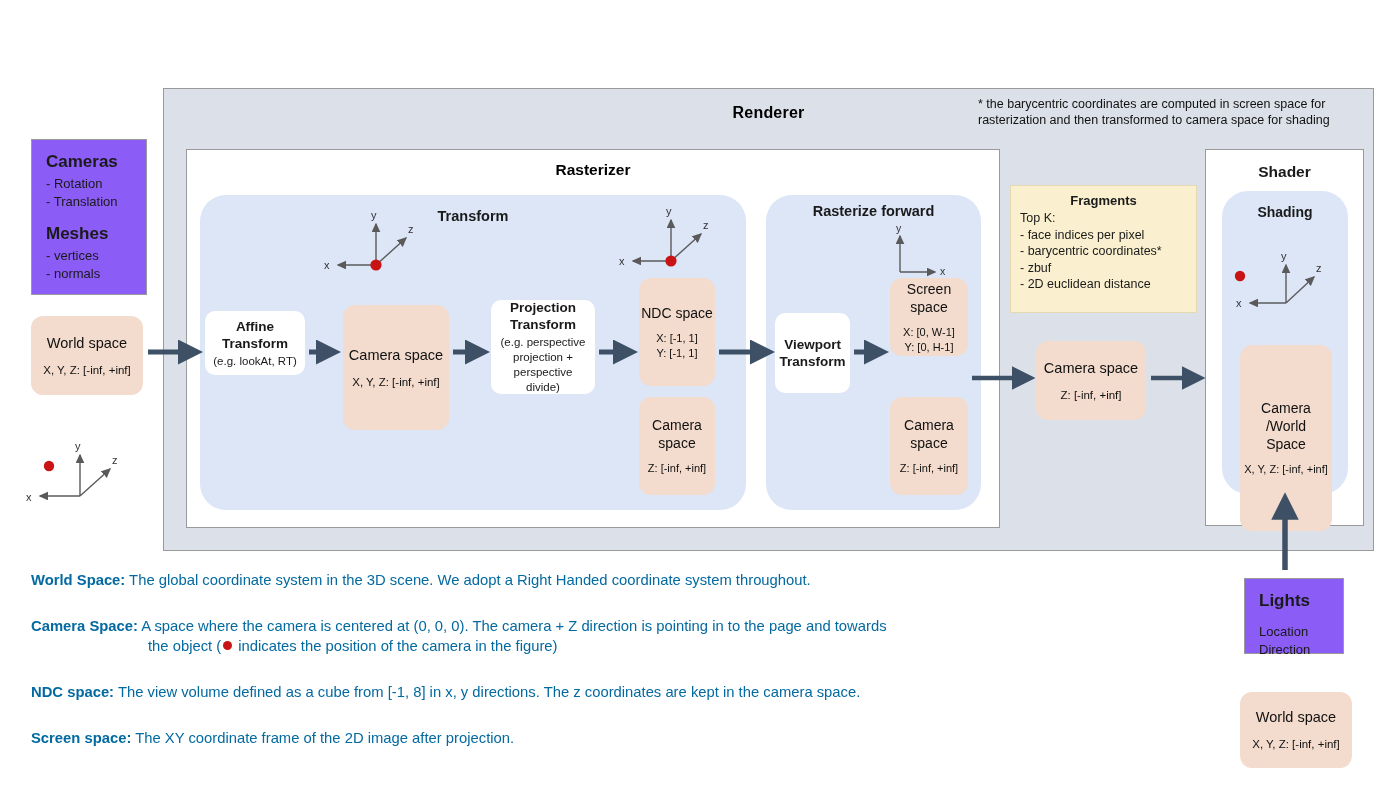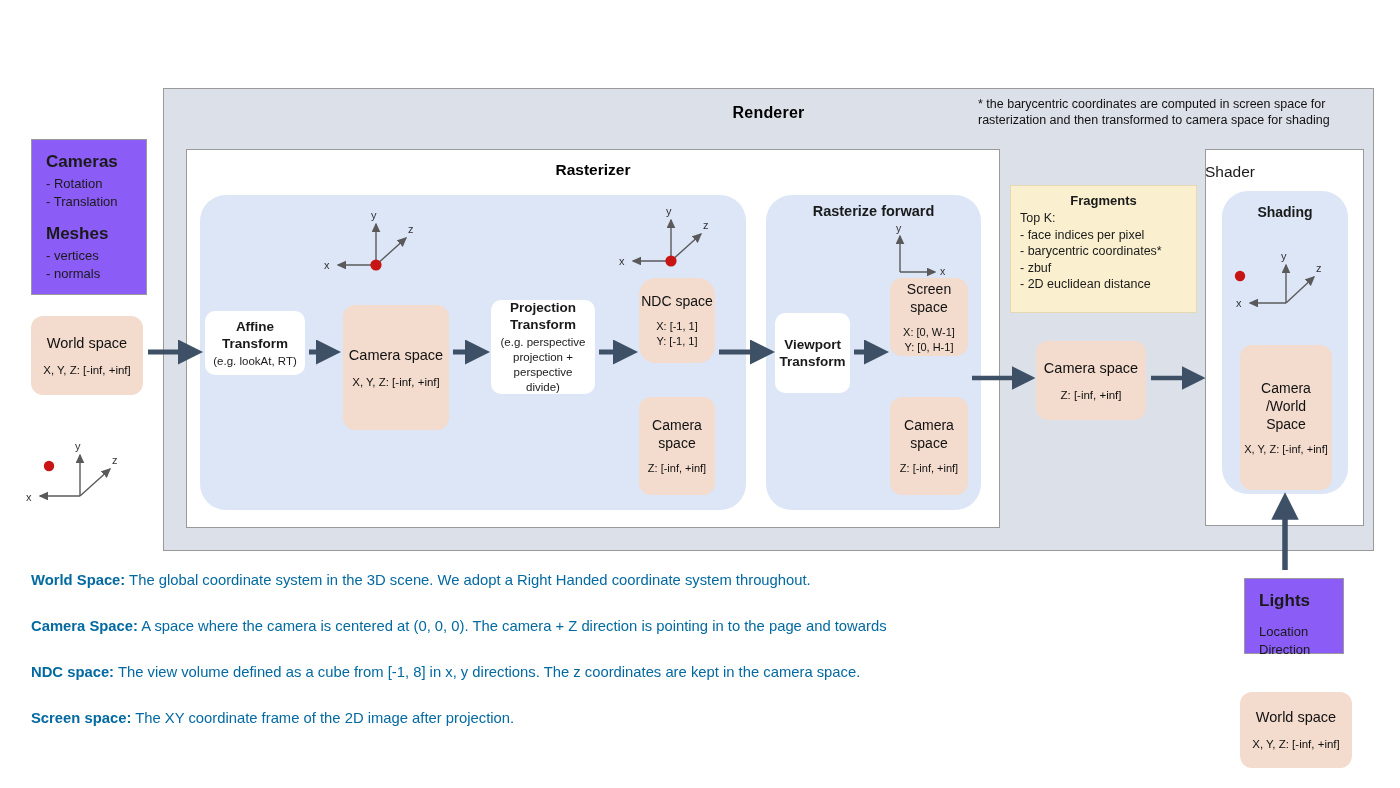--- a/index.html
+++ b/index.html
@@ -54,22 +54,22 @@
     left: 766px; top: 203px; width: 215px; text-align: center;
     font-size: 14.5px; font-weight: bold;
   }
 
   
   #shader-box {
     left: 1205px; top: 149px; width: 159px; height: 377px;
     background: #ffffff; border: 1.5px solid #9a9a9a;
   }
   #shader-title {
-    left: 1205px; top: 163px; width: 159px; text-align: left;
-    font-size: 15.5px; font-weight: normal;
+    left: 1205px; top: 163px; width: 159px; text-align: center;
+    font-size: 15.5px; font-weight: bold;
   }
   #shading-panel { left: 1222px; top: 191px; width: 126px; height: 303px; }
   #shading-title {
     left: 1222px; top: 204px; width: 126px; text-align: center;
     font-size: 14px; font-weight: bold;
   }
 
   
   #fragments-box {
     left: 1010px; top: 185px; width: 187px; height: 128px;
@@ -130,20 +130,21 @@
 <div id="stage">
 
   <div class="abs" id="renderer-box"></div>
   <div class="abs" id="renderer-title">Renderer</div>
   <div class="abs" id="footnote">* the barycentric coordinates are computed in screen space for rasterization and then transformed to camera space for shading</div>
 
   <div class="abs" id="rasterizer-box"></div>
   <div class="abs" id="rasterizer-title">Rasterizer</div>
 
   <div class="abs bluepanel" id="transform-panel"></div>
+  <div class="abs" id="transform-title">Transform</div>
 
   <div class="abs bluepanel" id="rastfwd-panel"></div>
   <div class="abs" id="rastfwd-title">Rasterize forward</div>
 
   <div class="abs" id="shader-box"></div>
   <div class="abs" id="shader-title">Shader</div>
   <div class="abs bluepanel" id="shading-panel"></div>
   <div class="abs" id="shading-title">Shading</div>
 
   <svg class="axis-svg" style="left:20px; top:428px;" width="120" height="90" viewBox="0 0 120 90">
@@ -221,21 +222,21 @@
   <div class="abs peach" style="left:343px; top:305px; width:106px; height:125px;">
     <div class="ttl">Camera space</div>
     <div class="rng">X, Y, Z: [-inf, +inf]</div>
   </div>
 
   <div class="abs whitebox" style="left:491px; top:300px; width:104px; height:94px;">
     <div class="hd">Projection Transform</div>
     <div class="sub">(e.g. perspective projection + perspective divide)</div>
   </div>
 
-  <div class="abs peach small" style="left:639px; top:278px; width:76px; height:85px;border-radius:17px;">
+  <div class="abs peach small" style="left:639px; top:278px; width:76px; height:108px;">
     <div class="ttl">NDC space</div>
     <div class="rng">X: [-1, 1]</div>
     <div class="rng" style="margin-top:0">Y: [-1, 1]</div>
   </div>
 
   <div class="abs peach small" style="left:639px; top:397px; width:76px; height:98px;">
     <div class="ttl">Camera space</div>
     <div class="rng">Z: [-inf, +inf]</div>
   </div>
 
@@ -263,21 +264,21 @@
       <div>- zbuf</div>
       <div>- 2D euclidean distance</div>
     </div>
   </div>
 
   <div class="abs peach" style="left:1036px; top:341px; width:110px; height:79px;">
     <div class="ttl">Camera space</div>
     <div class="rng">Z: [-inf, +inf]</div>
   </div>
 
-  <div class="abs peach small" style="left:1240px; top:345px; width:92px; height:145px;">
+  <div class="abs peach small" style="left:1240px; top:345px; width:92px; height:186px;">
     <div class="ttl" style="white-space:pre-line;">Camera
 /World
 Space</div>
     <div class="rng">X, Y, Z: [-inf, +inf]</div>
   </div>
 
   <svg class="arrow" style="left:0; top:0;" width="1400" height="788" viewBox="0 0 1400 788">
     <defs>
       <marker id="bigarrow" markerWidth="5" markerHeight="5" refX="3.6" refY="2.5" orient="auto">
         <path d="M0,0 L5,2.5 L0,5 z" fill="#3d5066"></path>
@@ -305,20 +306,23 @@
 
     <line x1="1285" y1="570" x2="1285" y2="500" stroke="#3d5066" stroke-width="5.5" marker-end="url(#bigarrow)"></line>
   </svg>
 
   <div class="abs" id="legend">
     <div class="legend-row">
       <b>World Space:</b><span> The global coordinate system in the 3D scene. We adopt a Right Handed coordinate system throughout.</span>
     </div>
     <div class="legend-row" style="margin-bottom:26px;">
       <b>Camera Space:</b><span> A space where the camera is centered at (0, 0, 0). The camera + Z direction is pointing in to the page and towards</span>
+      <div class="legend-indent">
+        <span>the object (</span><span class="reddot-inline"></span><span> indicates the position of the camera in the figure)</span>
+      </div>
     </div>
     <div class="legend-row">
       <b>NDC space:</b><span> The view volume defined as a cube from [-1, 8] in x, y directions. The z coordinates are kept in the camera space.</span>
     </div>
     <div class="legend-row" style="margin-bottom:0;">
       <b>Screen space:</b><span> The XY coordinate frame of the 2D image after projection.</span>
     </div>
   </div>
 
   <div class="abs plainbox" id="lights-box">

